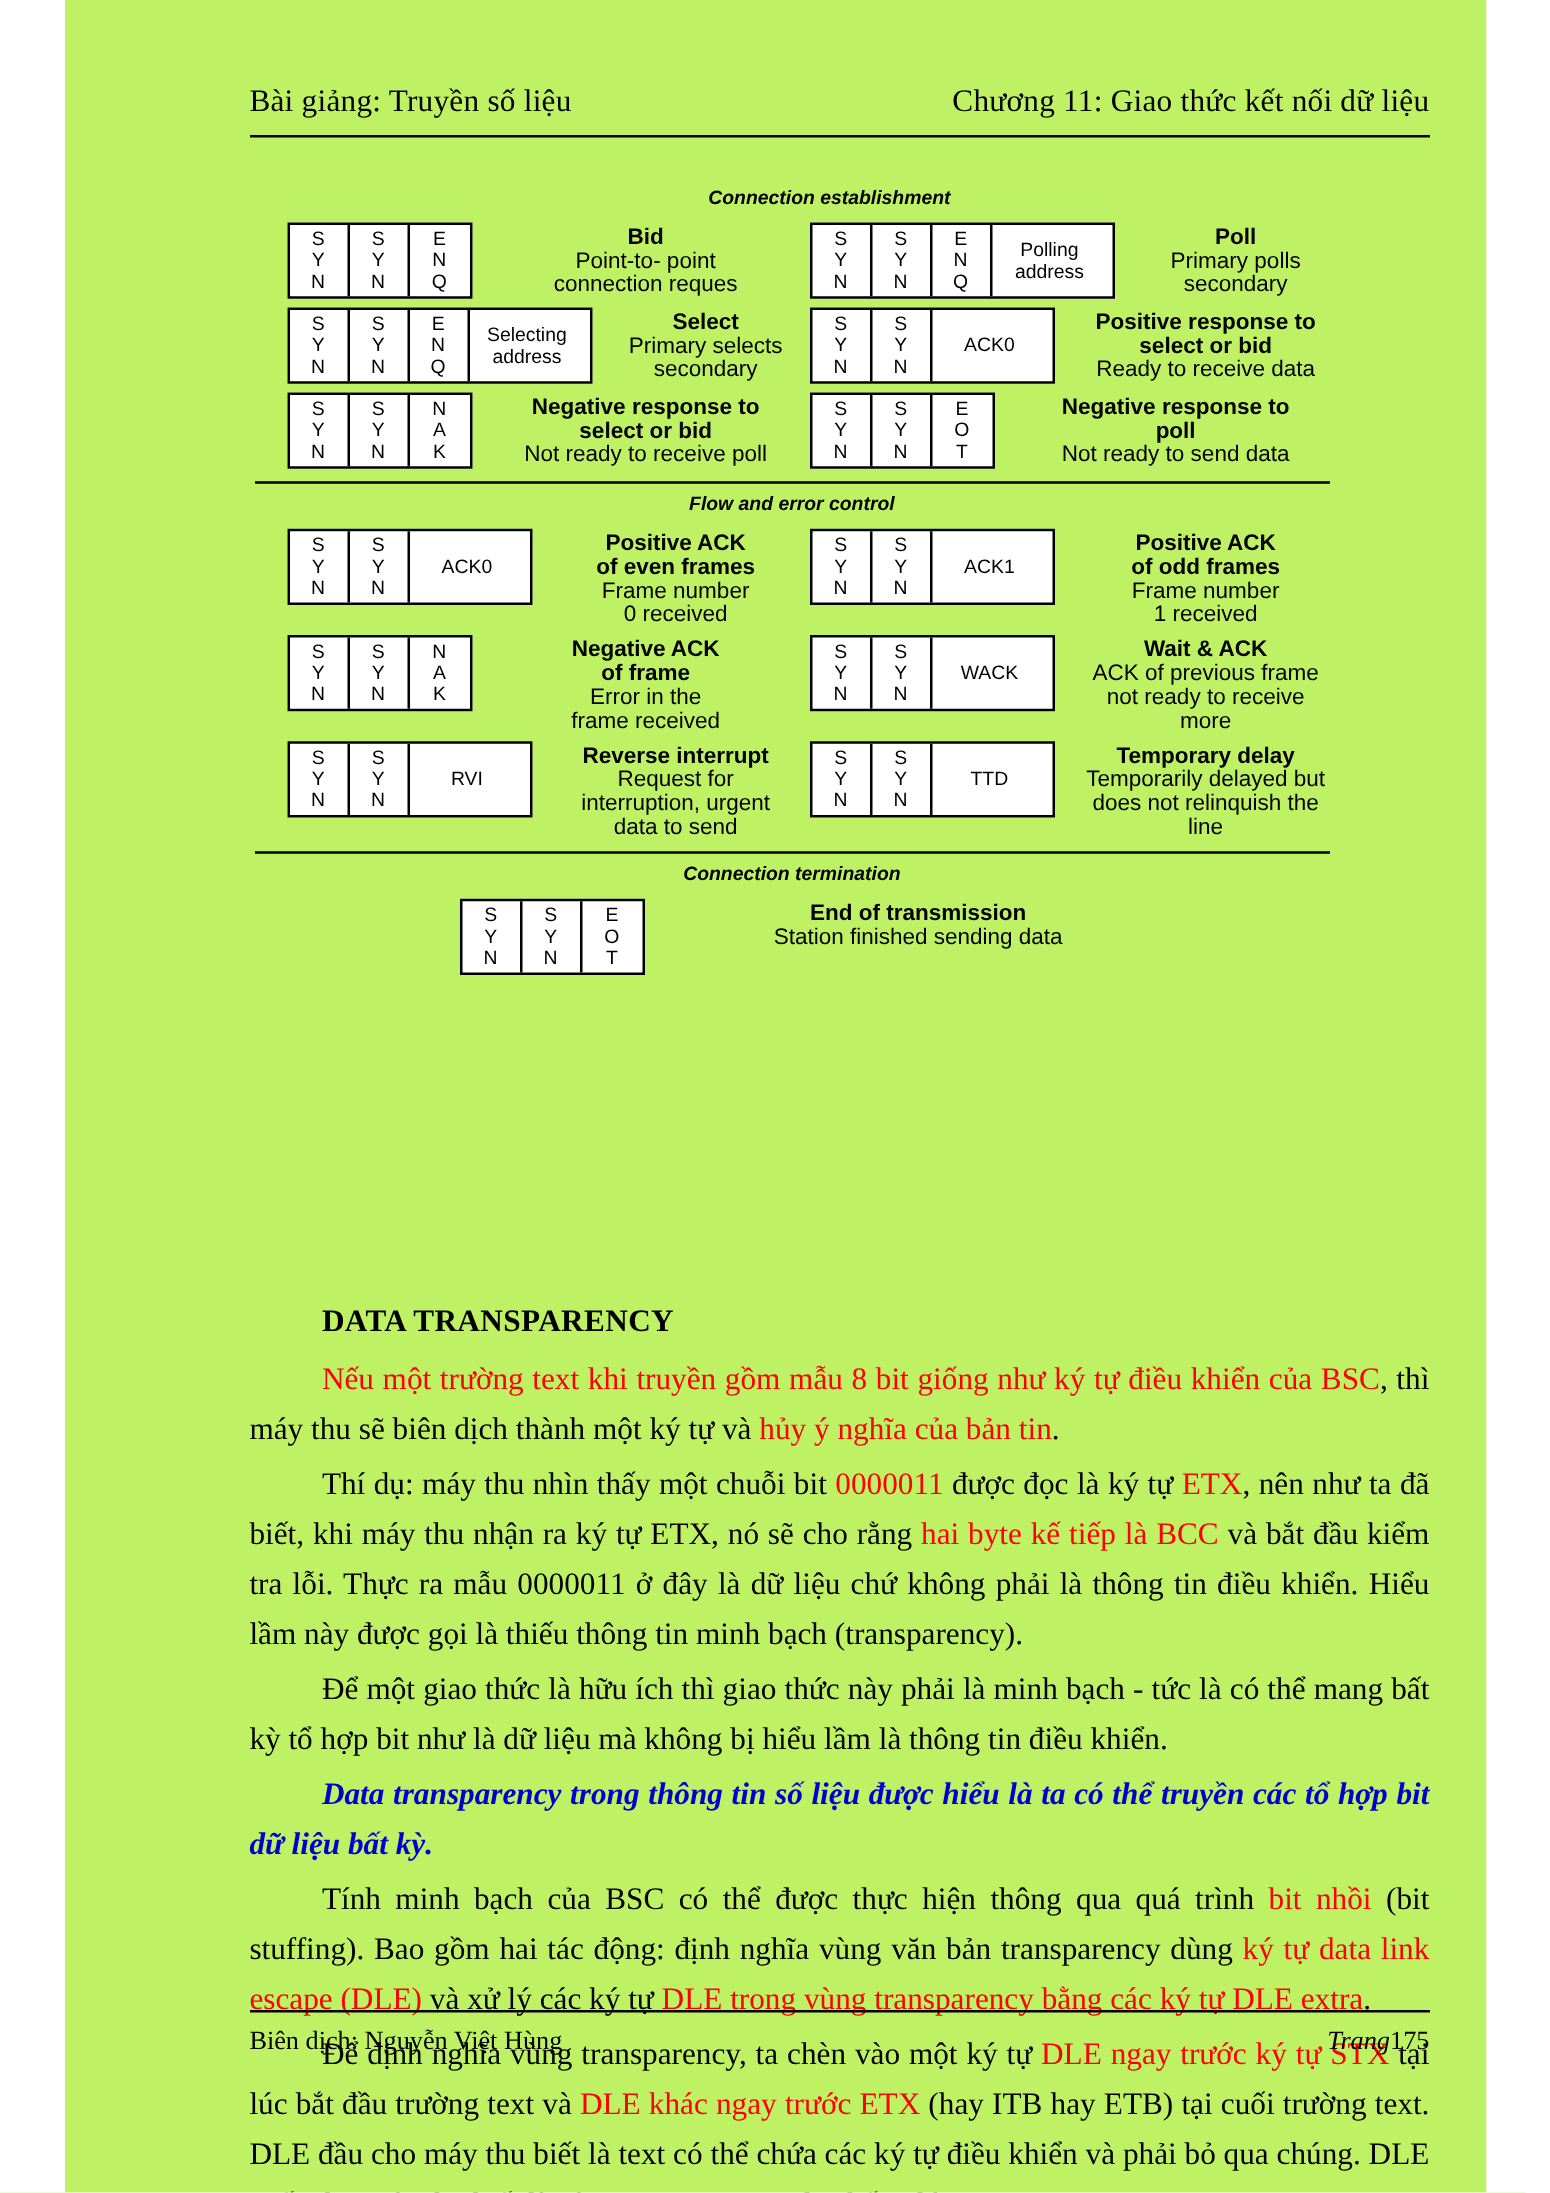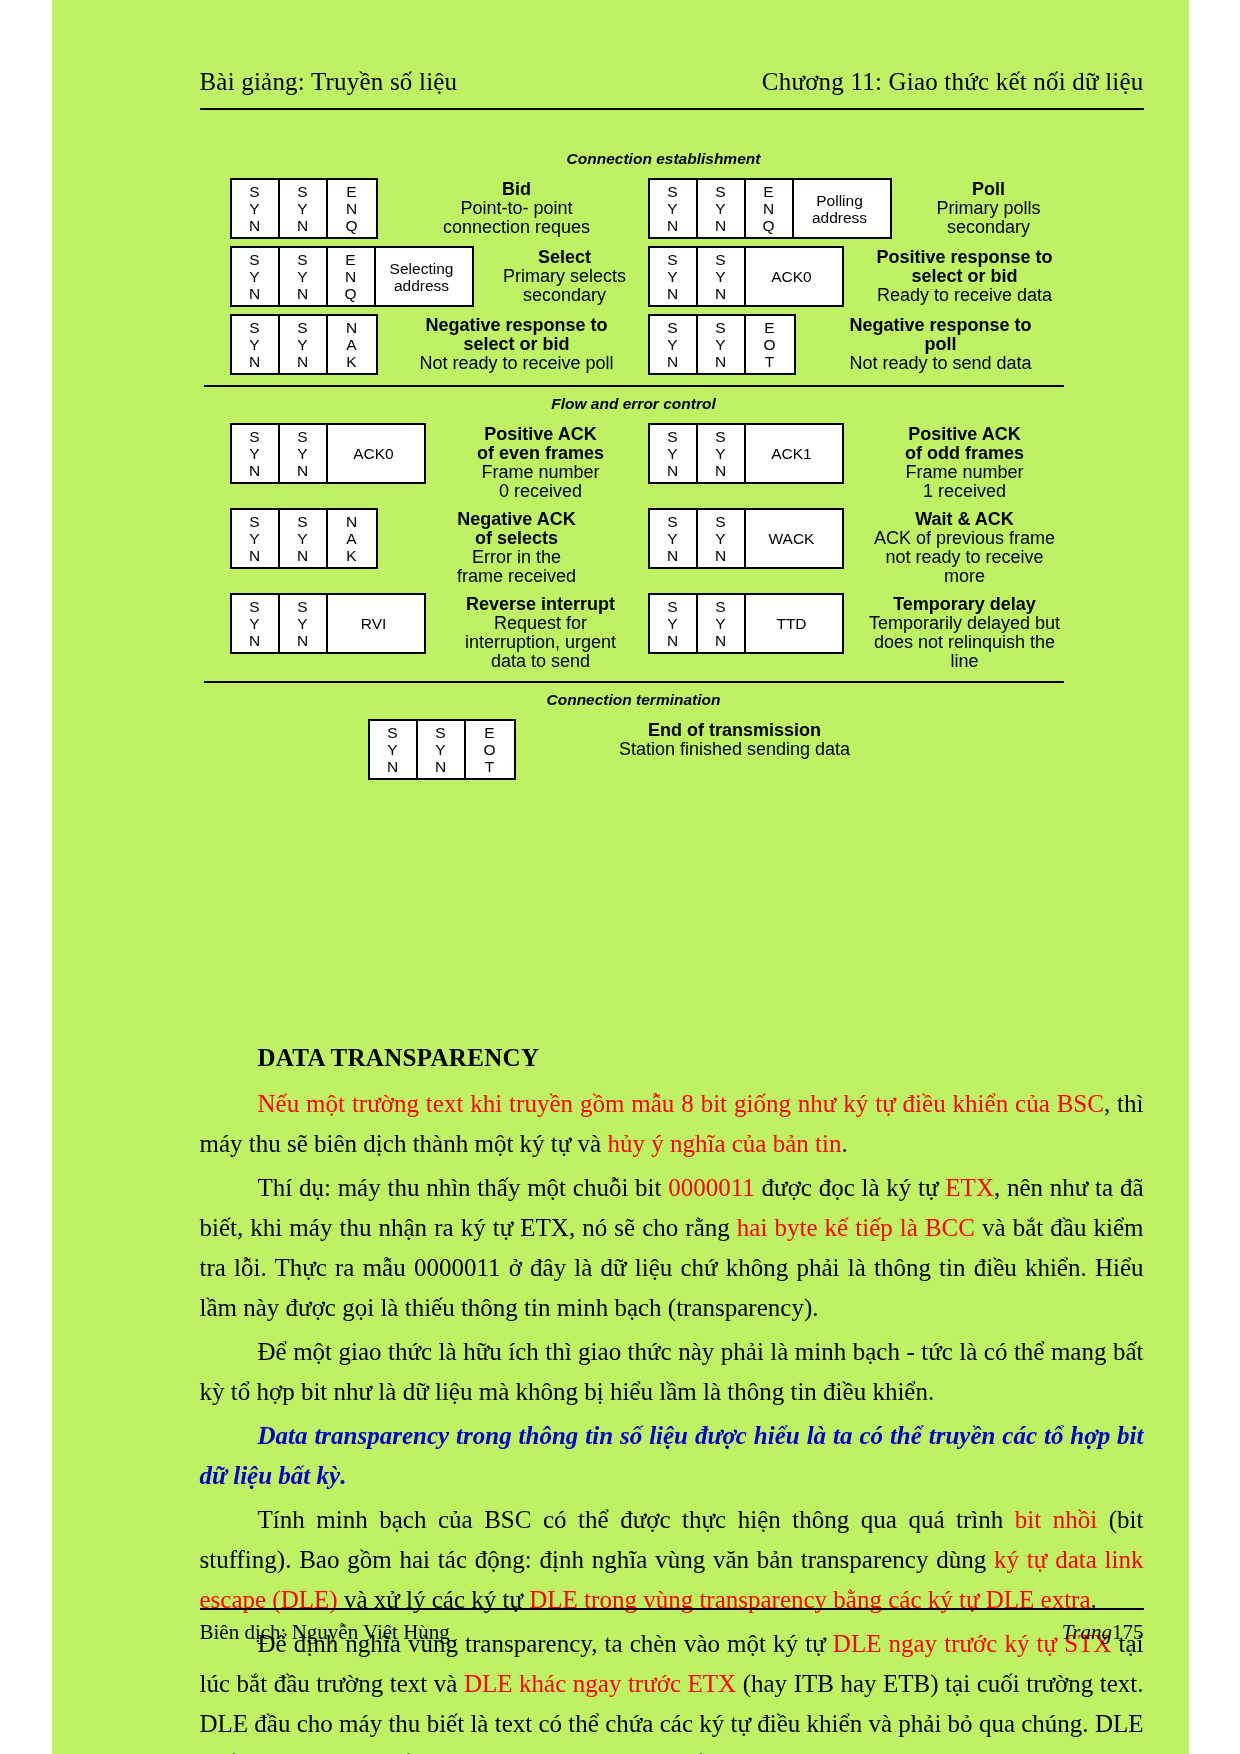--- a/index.html
+++ b/index.html
@@ -439,21 +439,21 @@
                 <div class="cell syn">
                   <span>N</span>
                   <span>A</span>
                   <span>K</span>
                 </div>
               </div>
             </div>
             <div class="gap-1"></div>
             <div class="caption">
               <span class="b">Negative ACK</span>
-              <span class="b">of selects</span>
+              <span class="b">of frame</span>
               <span class="n">Error in the</span>
               <span class="n">frame received</span>
             </div>
           </div>
           <div class="half right">
             <div class="frame-wrap ind-2">
               <div class="frame">
                 <div class="cell syn">
                   <span>S</span>
                   <span>Y</span>

